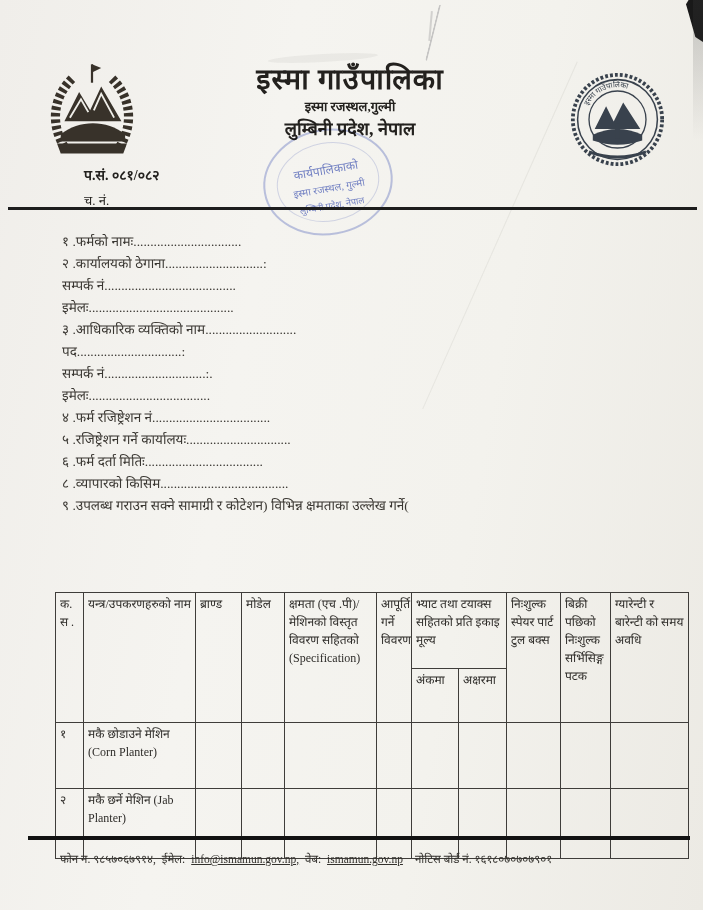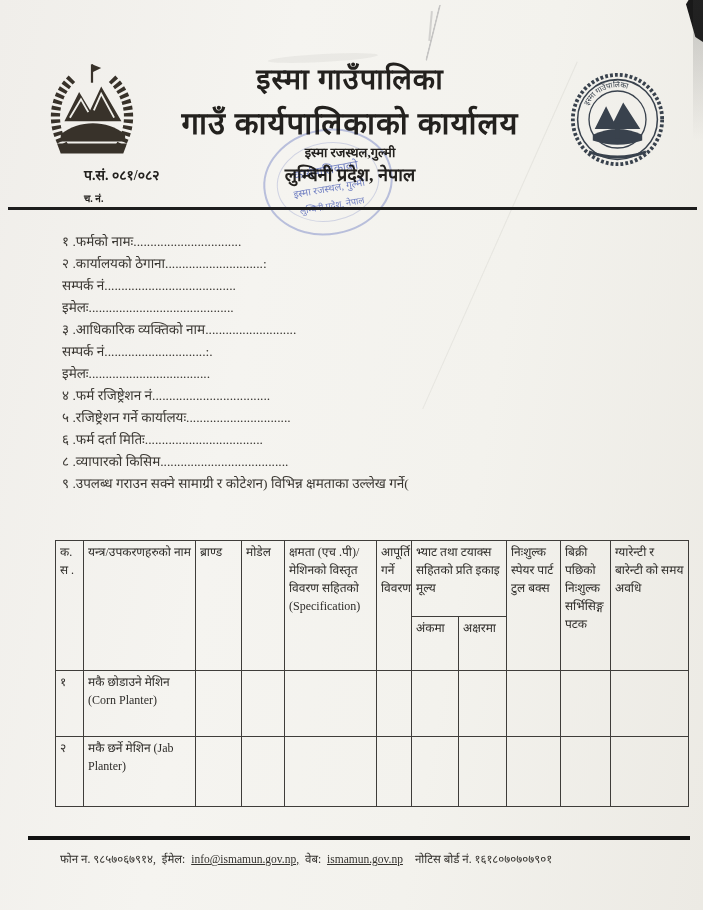--- a/index.html
+++ b/index.html
@@ -27,30 +27,30 @@
 
   
   .emblem-left{position:absolute;left:46px;top:64px;}
   .emblem-right{position:absolute;left:570px;top:70px;}
   .title-block{position:absolute;left:110px;top:58px;width:480px;text-align:center;color:#23211e;}
   .title-main{font-size:29px;font-weight:700;letter-spacing:1px;}
   .title-sub{font-size:31px;font-weight:700;margin-top:4px;letter-spacing:1px;}
   .title-addr1{font-size:13px;font-weight:700;margin-top:0;}
   .title-addr2{font-size:18px;font-weight:700;margin-top:1px;}
   .ref-no{position:absolute;left:84px;top:165px;font-size:14px;font-weight:700;color:#23211e;}
-  .ch-no{position:absolute;left:84px;top:191px;font-size:10px;font-weight:700;color:#23211e;}
+  .ch-no{position:absolute;left:84px;top:191px;font-size:13px;font-weight:400;color:#23211e;}
   .stamp{position:absolute;left:240px;top:118px;mix-blend-mode:multiply;opacity:.9;}
   .header-rule{position:absolute;top:207px;left:8px;width:689px;height:3px;background:#1d1d1d;}
 
   
   .form-block{position:absolute;left:62px;top:231px;width:600px;font-size:13.5px;line-height:22px;color:#3a3732;}
   .form-heading{font-weight:700;color:#2c2a26;}
 
   
-  .quote-table{position:absolute;left:55px;top:540px;border-collapse:collapse;table-layout:fixed;width:633px;color:#2e2c29;padding-left:20px;}
+  .quote-table{position:absolute;left:55px;top:592px;border-collapse:collapse;table-layout:fixed;width:633px;color:#2e2c29;padding-left:20px;}
   .quote-table th,.quote-table td{border:1.5px solid #3f3d3a;vertical-align:top;text-align:left;
     padding:2px 4px;font-size:12px;line-height:1.5;font-weight:400;overflow:hidden;}
   .quote-table .hm{height:76px;}
   .quote-table .hs{height:54px;}
   .quote-table .r1{height:66px;}
   .quote-table .r2{height:70px;}
   .table-bottom-line{position:absolute;left:28px;top:836px;width:662px;height:4px;background:#121212;}
 
   
   .footer{position:absolute;left:60px;top:851px;width:620px;font-size:11.5px;color:#33312d;white-space:nowrap;}
@@ -94,21 +94,20 @@
       <textPath href="#sealArc" startOffset="14%">इस्मा गाउँपालिका</textPath>
     </text>
     <path d="M26,62 L38,38 L46,54 L56,34 L74,62 Z" fill="#39424d"></path>
     <path d="M24,68 Q50,56 76,68 L76,74 Q50,83 24,74 Z" fill="#39424d"></path>
     <rect x="47.5" y="56" width="5" height="16" fill="#39424d"></rect>
     <path d="M20,86 Q50,97 80,86" stroke="#39424d" stroke-width="3" fill="none"></path>
   </svg>
 
   <div class="title-block">
     <div class="title-main">इस्मा गाउँपालिका</div>
-    <div class="title-sub">गाउँ कार्यपालिकाको कार्यालय</div>
     <div class="title-addr1">इस्मा रजस्थल,गुल्मी</div>
     <div class="title-addr2">लुम्बिनी प्रदेश, नेपाल</div>
   </div>
   <div class="ref-no">प.सं. ०८१/०८२</div>
   <div class="ch-no">च. नं.</div>
 
   <svg class="stamp" width="176" height="126" viewBox="0 0 176 126">
     <g transform="rotate(-10 88 64)" opacity="0.85">
       <ellipse cx="88" cy="64" rx="64" ry="52" fill="none" stroke="#4a5fc0" stroke-width="2" opacity="0.45"></ellipse>
       <ellipse cx="88" cy="64" rx="51" ry="39" fill="none" stroke="#4a5fc0" stroke-width="1" opacity="0.28"></ellipse>
@@ -119,20 +118,21 @@
   </svg>
 
   <div class="header-rule"></div>
 
   <div class="form-block">
     <div>१ .फर्मको नामः................................</div>
     <div>२ .कार्यालयको ठेगाना.............................:</div>
     <div>सम्पर्क नं.......................................</div>
     <div>इमेलः...........................................</div>
     <div>३ .आधिकारिक व्यक्तिको नाम...........................</div>
+    <div>पद...............................:</div>
     <div>सम्पर्क नं..............................:.</div>
     <div>इमेलः....................................</div>
     <div>४ .फर्म रजिष्ट्रेशन नं...................................</div>
     <div>५ .रजिष्ट्रेशन गर्ने कार्यालयः...............................</div>
     <div>६ .फर्म दर्ता मितिः...................................</div>
     <div>८ .व्यापारको किसिम......................................</div>
     <div>९ .उपलब्ध गराउन सक्ने सामाग्री र कोटेशन) विभिन्न क्षमताका उल्लेख गर्ने(</div>
   </div>
 
   <table class="quote-table">

